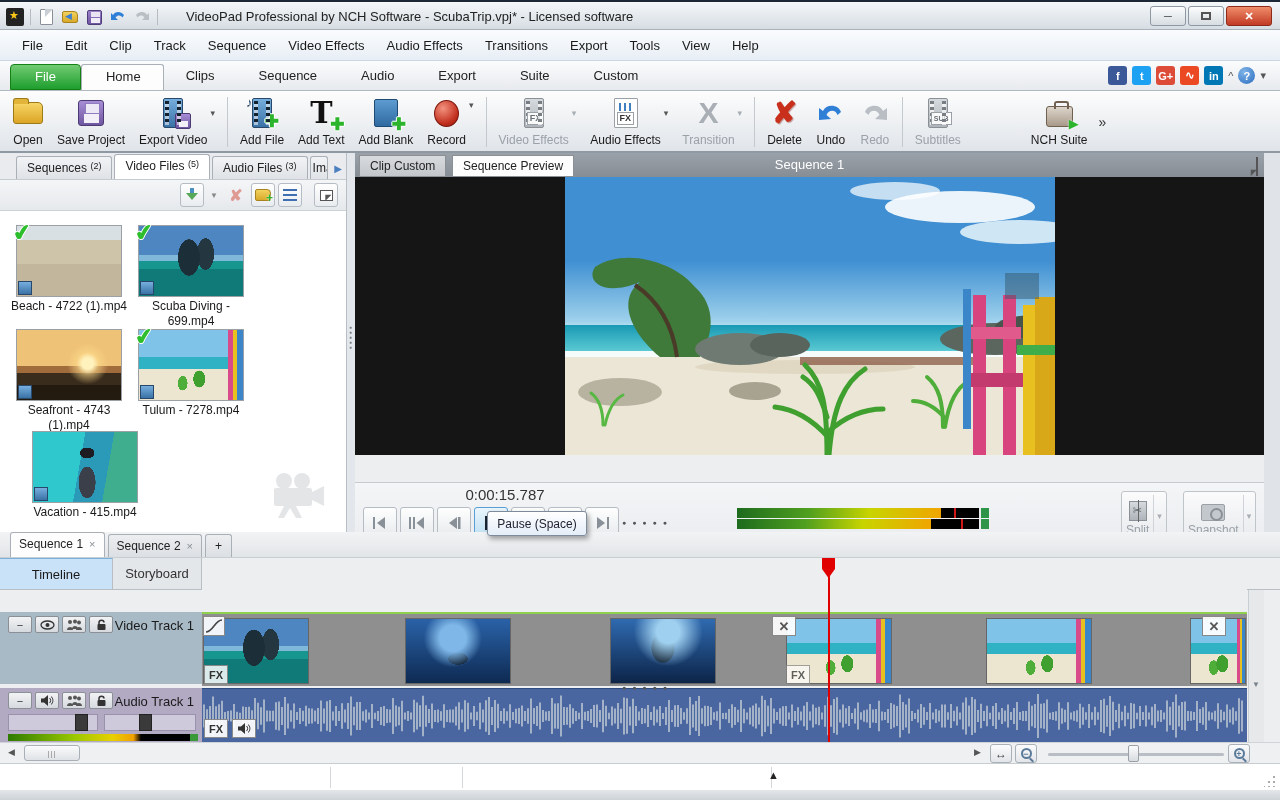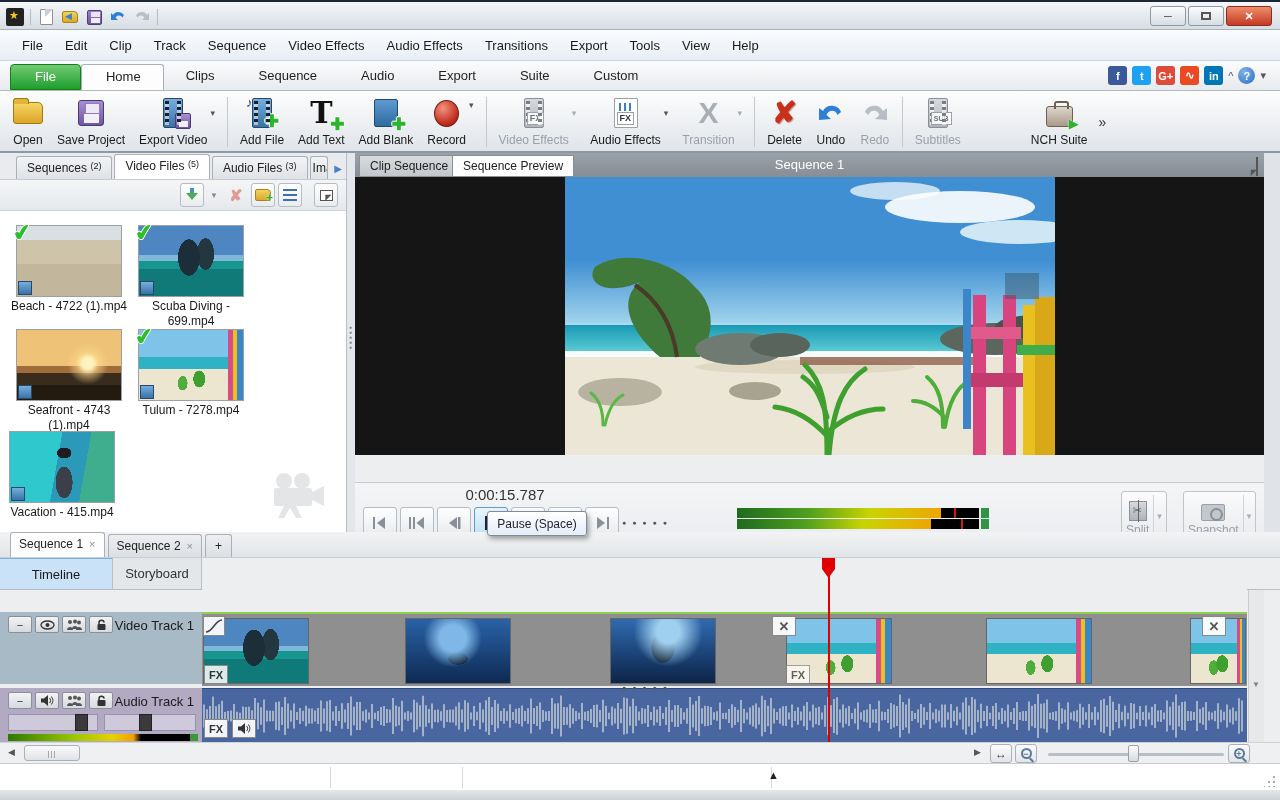--- a/index.html
+++ b/index.html
@@ -242,20 +242,21 @@
           <path d="M15 6 C12 2 6 2 4 6 L2 4 L2 11 L9 11 L6.5 8.5 C8.5 5.5 12 6 13.5 8.5 Z" fill="#2f7fd6"></path>
         </svg>
       </span>
     <span class="qico">
         <svg width="18" height="16" viewBox="0 0 18 16">
           <path d="M3 6 C6 2 12 2 14 6 L16 4 L16 11 L9 11 L11.5 8.5 C9.5 5.5 6 6 4.5 8.5 Z" fill="#b9bec4"></path>
         </svg>
       </span>
     <span class="qsep"></span>
   </div>
+  <span id="title-text">VideoPad Professional by NCH Software - ScubaTrip.vpj* - Licensed software</span>
   <div class="winbtns">
     <div class="winbtn">─</div>
     <div class="winbtn">
         <span class="maxglyph"></span>
       </div>
     <div class="winbtn close">✕</div>
   </div>
 </div>
 
 <div id="menubar" class="abs">
@@ -486,21 +487,21 @@
       </div>
       <div class="fname">Seafront - 4743 (1).mp4</div>
     </div>
     <div class="fcell" style="left:132px; top:118px">
       <div class="fthumb t-tulum">
         <span class="chk">✔</span>
         <span class="filmtag"></span>
       </div>
       <div class="fname">Tulum - 7278.mp4</div>
     </div>
-    <div class="fcell" style="left:3px; top:220px">
+    <div class="fcell" style="left:26px; top:220px">
       <div class="fthumb t-vacation">
         <span class="filmtag"></span>
       </div>
       <div class="fname">Vacation - 415.mp4</div>
     </div>
     <svg id="cam-watermark" viewBox="0 0 58 46">
       <circle cx="14" cy="9" r="8" fill="#c3c7cb"></circle>
         <circle cx="32" cy="9" r="8" fill="#c3c7cb"></circle>
       <rect x="4" y="16" width="38" height="18" rx="2" fill="#c3c7cb"></rect>
       <path d="M42 20 L54 14 L54 34 L42 28 Z" fill="#c3c7cb"></path>
@@ -509,21 +510,21 @@
   </div>
 </div>
 
 <div id="v-splitter" class="abs">
   <div class="dots">●<br>●<br>●<br>●<br>●</div>
 </div>
 
 <div id="preview" class="abs">
   <div id="pv-header">
     <span id="pv-title">Sequence 1</span>
-    <div class="pvtab" style="left:4px">Clip Sequence</div>
+    <div class="pvtab" style="left:4px">Clip Custom</div>
     <div class="pvtab active" style="left:97px">Sequence Preview</div>
     <span id="pv-float"><span class="floatico"></span></span>
   </div>
   <div id="pv-video">
     <div id="vframe">
       <svg width="490" height="278" viewBox="0 0 490 278">
         <defs>
           <linearGradient id="seaG" x1="0" y1="0" x2="0" y2="1">
             <stop offset="0" stop-color="#1899b4"></stop>
               <stop offset="1" stop-color="#6fd8dc"></stop>

